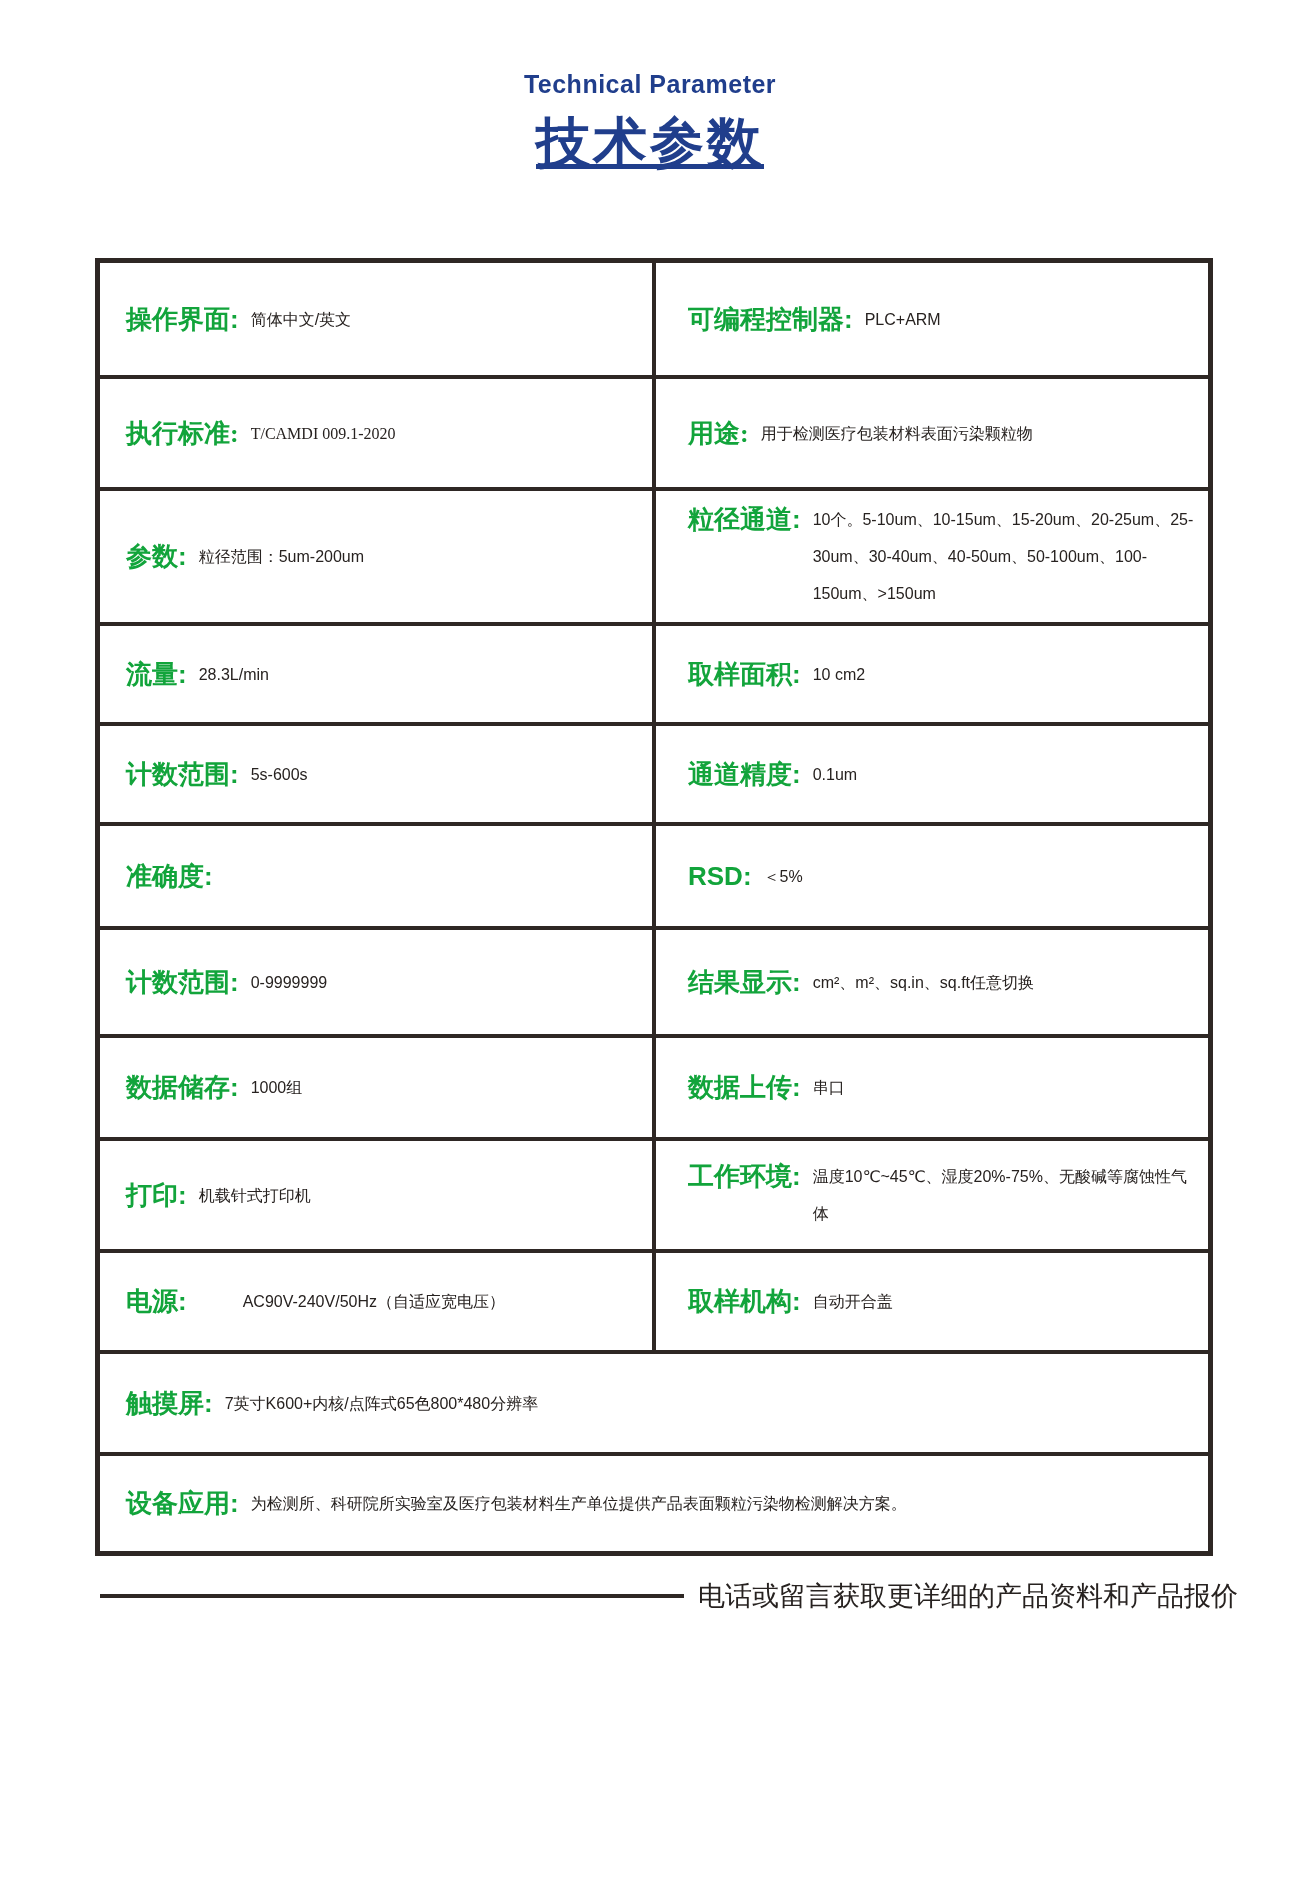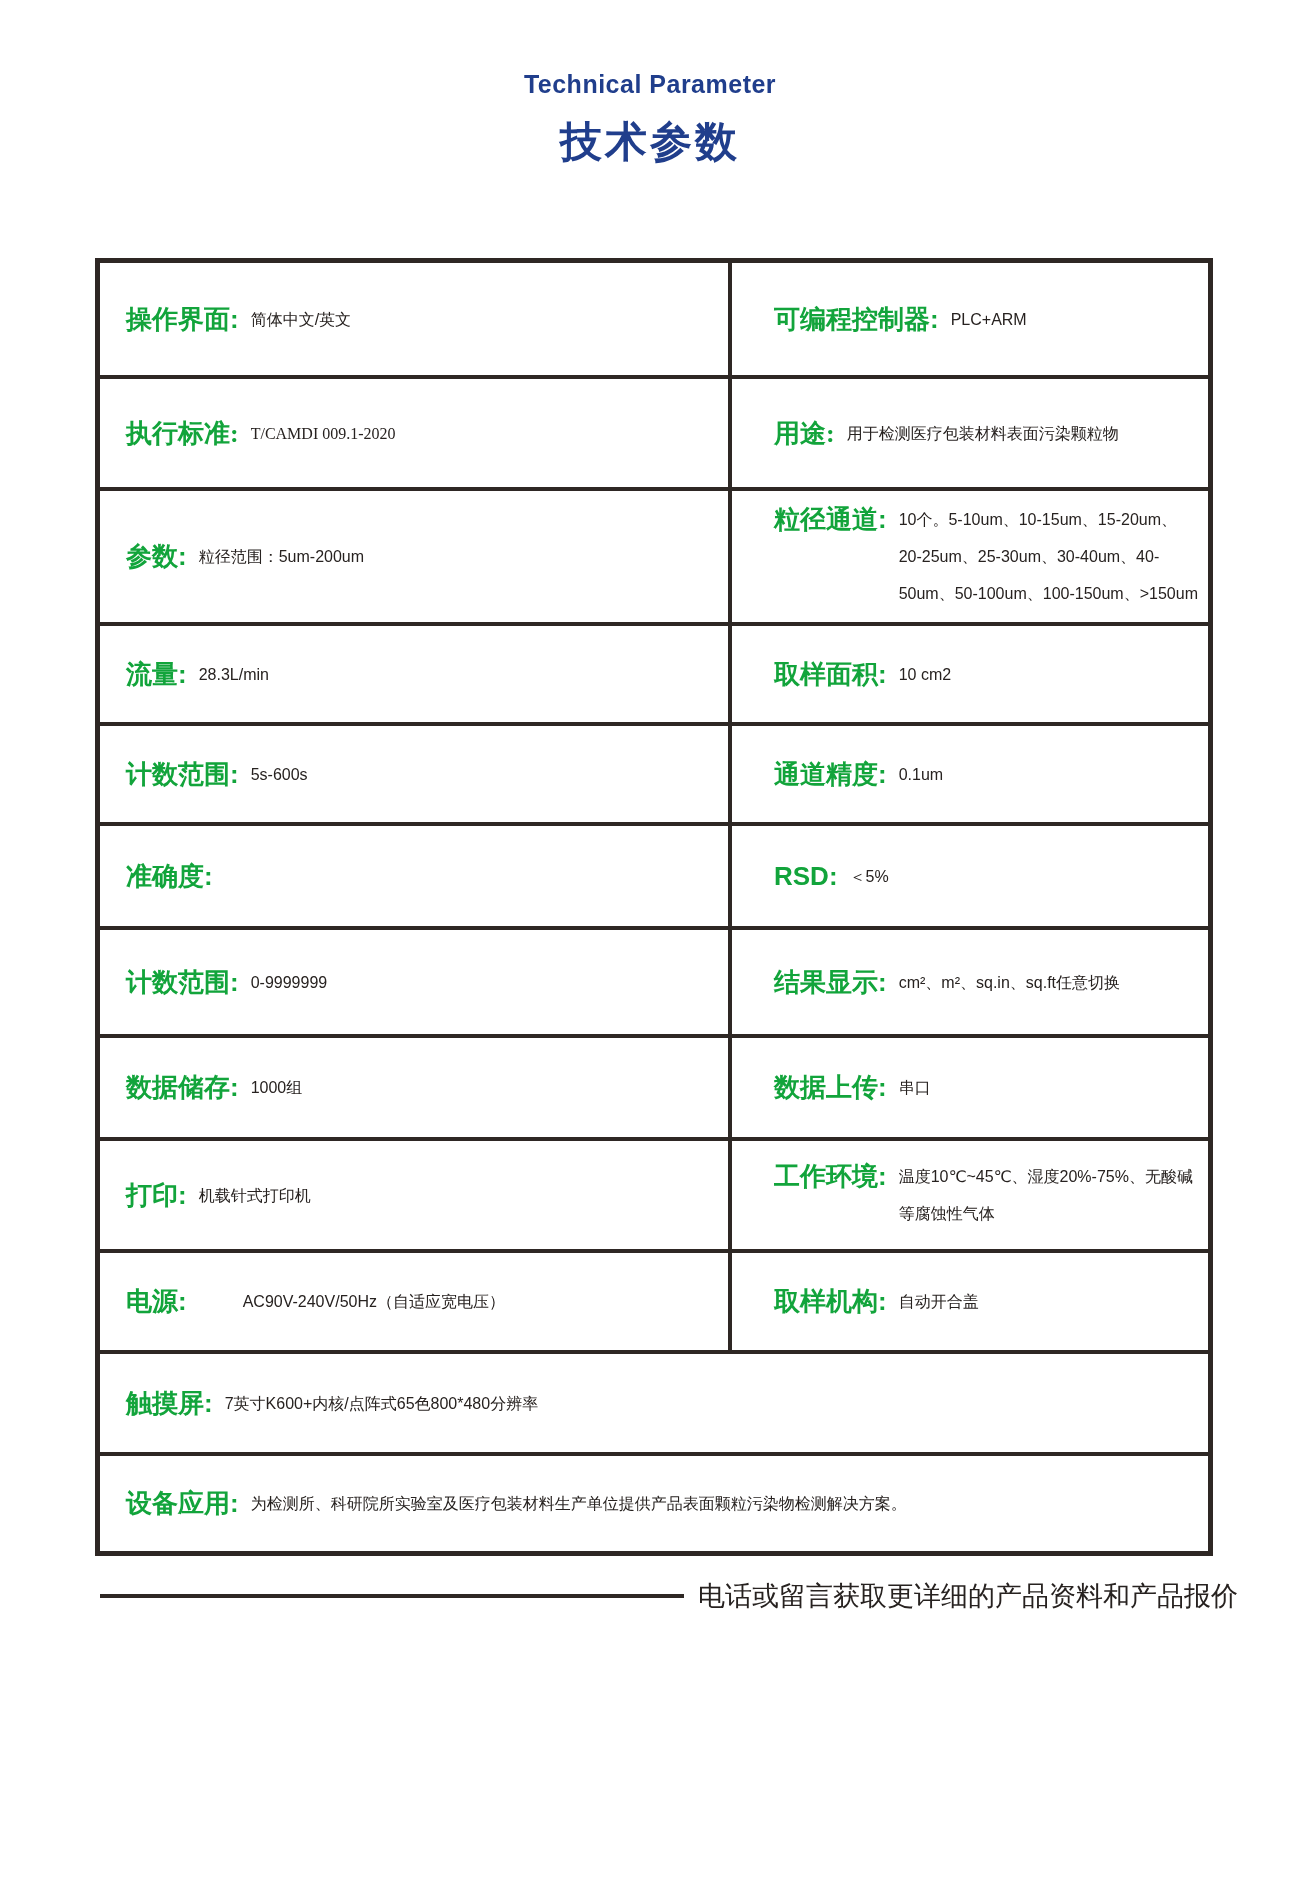--- a/index.html
+++ b/index.html
@@ -22,45 +22,46 @@
   
   .header { text-align: center; padding-top: 70px; }
   .subtitle {
     color: var(--blue);
     font-size: 25px;
     font-weight: 700;
     letter-spacing: 0.5px;
   }
   .title {
     color: var(--blue);
-    font-size: 42px;
+    font-size: 54px;
     font-weight: 800;
     letter-spacing: 3px;
-    margin-top: 20px;
+    margin-top: 14px;
     line-height: 1.1;
+    text-decoration: underline;
   }
 
   
   .spec-table {
     position: absolute;
     left: 95px;
     top: 258px;
     width: 1118px;
     border: 5px solid var(--line);
     background: #ffffff;
   }
   .row { display: flex; border-top: 4px solid var(--line); }
   .row:first-child { border-top: none; }
   .cell {
     display: flex;
     align-items: center;
     padding: 10px 10px 10px 26px;
   }
-  .cell.left { width: 628px; flex: none; }
-  .cell.right { flex: 1; border-left: 4px solid var(--line); padding-left: 42px; }
+  .cell.left { width: 552px; flex: none; }
+  .cell.right { flex: 1; border-left: 4px solid var(--line); padding-left: 32px; }
   .cell.full { width: 100%; flex: none; }
 
   .row:nth-child(1)  { min-height: 112px; }
   .row:nth-child(2)  { min-height: 112px; font-family: Liberation Serif, serif; }
   .row:nth-child(3)  { min-height: 122px; }
   .row:nth-child(4)  { min-height: 100px; }
   .row:nth-child(5)  { min-height: 100px; }
   .row:nth-child(6)  { min-height: 104px; }
   .row:nth-child(7)  { min-height: 108px; }
   .row:nth-child(8)  { min-height: 103px; }

